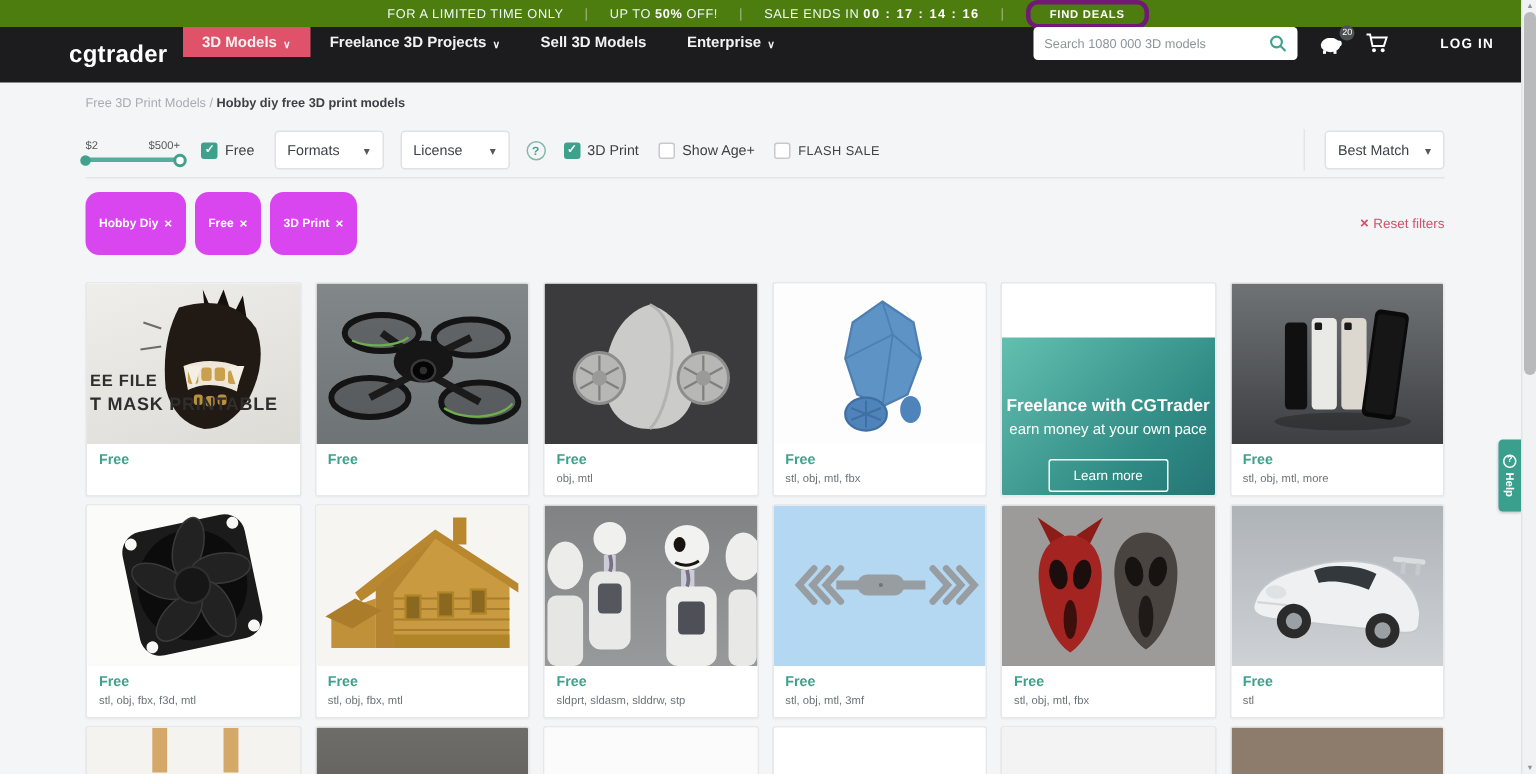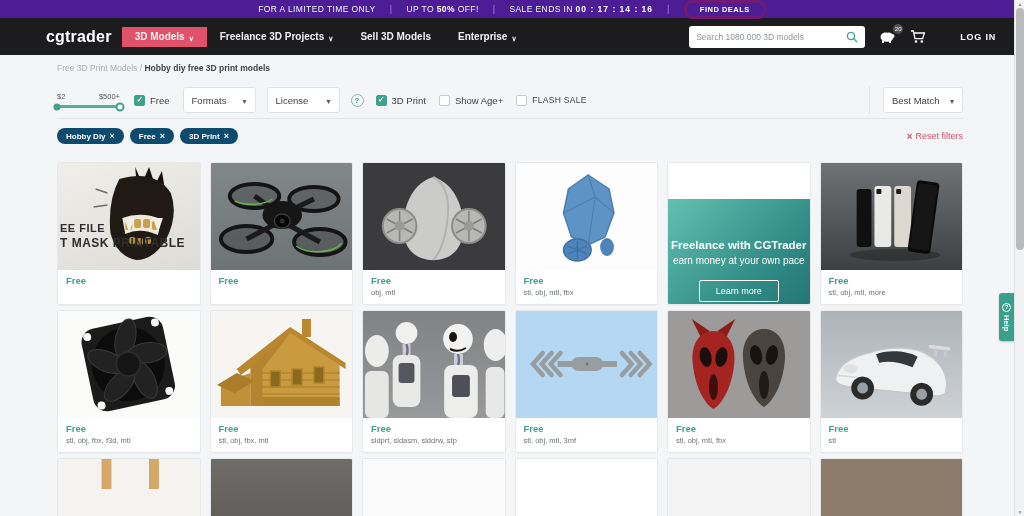--- a/index.html
+++ b/index.html
@@ -1,26 +1,26 @@
 <!DOCTYPE html>
 <html><head>
 <meta charset="utf-8">
 <style>
   * { margin:0; padding:0; box-sizing:border-box; }
   html,body { width:1024px; height:516px; overflow:hidden; font-family:"Liberation Sans",sans-serif; background:#f4f5f7; position:relative; }
 
   
-  .promo-banner { height:18px; background:#4c1d95; display:flex; align-items:center; justify-content:center; gap:14px; color:#eefaf6; font-size:8.5px; letter-spacing:.4px; }
+  .promo-banner { height:18px; background:#4d7c0f; display:flex; align-items:center; justify-content:center; gap:14px; color:#eefaf6; font-size:8.5px; letter-spacing:.4px; }
   .promo-banner .sep { color:rgba(255,255,255,.45); font-size:9px; }
   .promo-banner b { font-weight:bold; color:#fff; }
   .countdown { font-weight:bold; color:#fff; letter-spacing:1px; }
   .find-deals { border:3px solid #701a75; border-radius:8px; background:transparent; color:#fff; font-size:7.5px; font-weight:bold; padding:2px 13px; letter-spacing:.5px; cursor:pointer; }
 
   
-  .navbar { height:37px; background:#1c1c1e; display:flex; align-items:center; color:#fff; }
+  .navbar { height:37px; background:#1c1c1e; display:flex; align-items:flex-start; color:#fff; }
   .logo { font-size:16px; font-weight:bold; color:#fff; margin-left:46px; align-self:center; letter-spacing:.2px; }
   .nav-items { display:flex; align-items:stretch; margin-left:10px; }
   .nav-item { display:flex; align-items:center; gap:4px; padding:0 13px; font-size:10px; font-weight:bold; color:#f2f2f2; cursor:pointer; position:relative; }
   .nav-item.active { background:#e0516a; }
   .nav-caret::after { content:"∨"; font-size:7px; font-weight:bold; position:relative; top:1px; }
   .nav-divider { width:1px; background:#3a3a3c; margin:10px 0; }
   .nav-right { margin-left:auto; display:flex; align-items:center; gap:14px; margin-right:28px; }
   .search-box { width:176px; height:22px; background:#fff; border-radius:3px; display:flex; align-items:center; padding:0 7px; }
   .search-box input { border:none; outline:none; flex:1; font-size:8.5px; color:#444; font-family:"Liberation Sans",sans-serif; }
   .search-box input::placeholder { color:#8d949a; }
@@ -51,21 +51,21 @@
   .flash-label { font-size:8.5px; letter-spacing:.3px; }
   .dropdown { width:73px; height:26px; background:#fff; border:1px solid #dfe2e5; border-radius:3px; display:flex; align-items:center; justify-content:space-between; padding:0 8px; font-size:9.5px; color:#3e4246; margin-right:11px; cursor:pointer; }
   .dd-caret::after { content:"▾"; color:#55595d; font-size:8px; }
   .help-circle { width:13px; height:13px; border-radius:50%; border:1px solid #84b9ac; color:#42a18d; font-size:8px; font-weight:bold; display:flex; align-items:center; justify-content:center; margin-right:12px; cursor:pointer; }
   .sort-wrap { margin-left:auto; border-left:1px solid #e3e5e8; padding-left:13px; height:28px; display:flex; align-items:center; }
   .sort-dd { width:80px; margin-right:0; }
   .filter-divider { margin-top:4px; border-bottom:1px solid #e3e5e8; }
 
   
   .tags-row { margin-top:9px; display:flex; align-items:center; }
-  .tag-pill { background:#0c4a6e; color:#fff; font-size:8px; font-weight:bold; border-radius:9px; padding:3px 9px; margin-right:6px; display:flex; align-items:center; gap:4px; cursor:pointer; }
+  .tag-pill { background:#d946ef; color:#fff; font-size:8px; font-weight:bold; border-radius:9px; padding:16px 9px; margin-right:6px; display:flex; align-items:flex-start; gap:4px; cursor:pointer; }
   .tag-x::after { content:"×"; font-size:9px; font-weight:bold; }
   .reset-filters { margin-left:auto; color:#d5506b; font-size:9px; cursor:pointer; display:flex; align-items:center; gap:3px; }
   .reset-x::after { content:"×"; font-weight:bold; font-size:10px; }
 
   
   .grid { margin-top:18px; display:grid; grid-template-columns:repeat(6,1fr); column-gap:9px; row-gap:5px; }
   .card { background:#fff; border:1px solid #e6e8ea; border-radius:2px; height:143px; overflow:hidden; cursor:pointer; box-shadow:0 1px 1px rgba(0,0,0,.03); }
   .thumb { height:107px; position:relative; overflow:hidden; }
   .thumb svg { width:100%; height:100%; display:block; }
   .card-footer { padding:5px 8px; }

